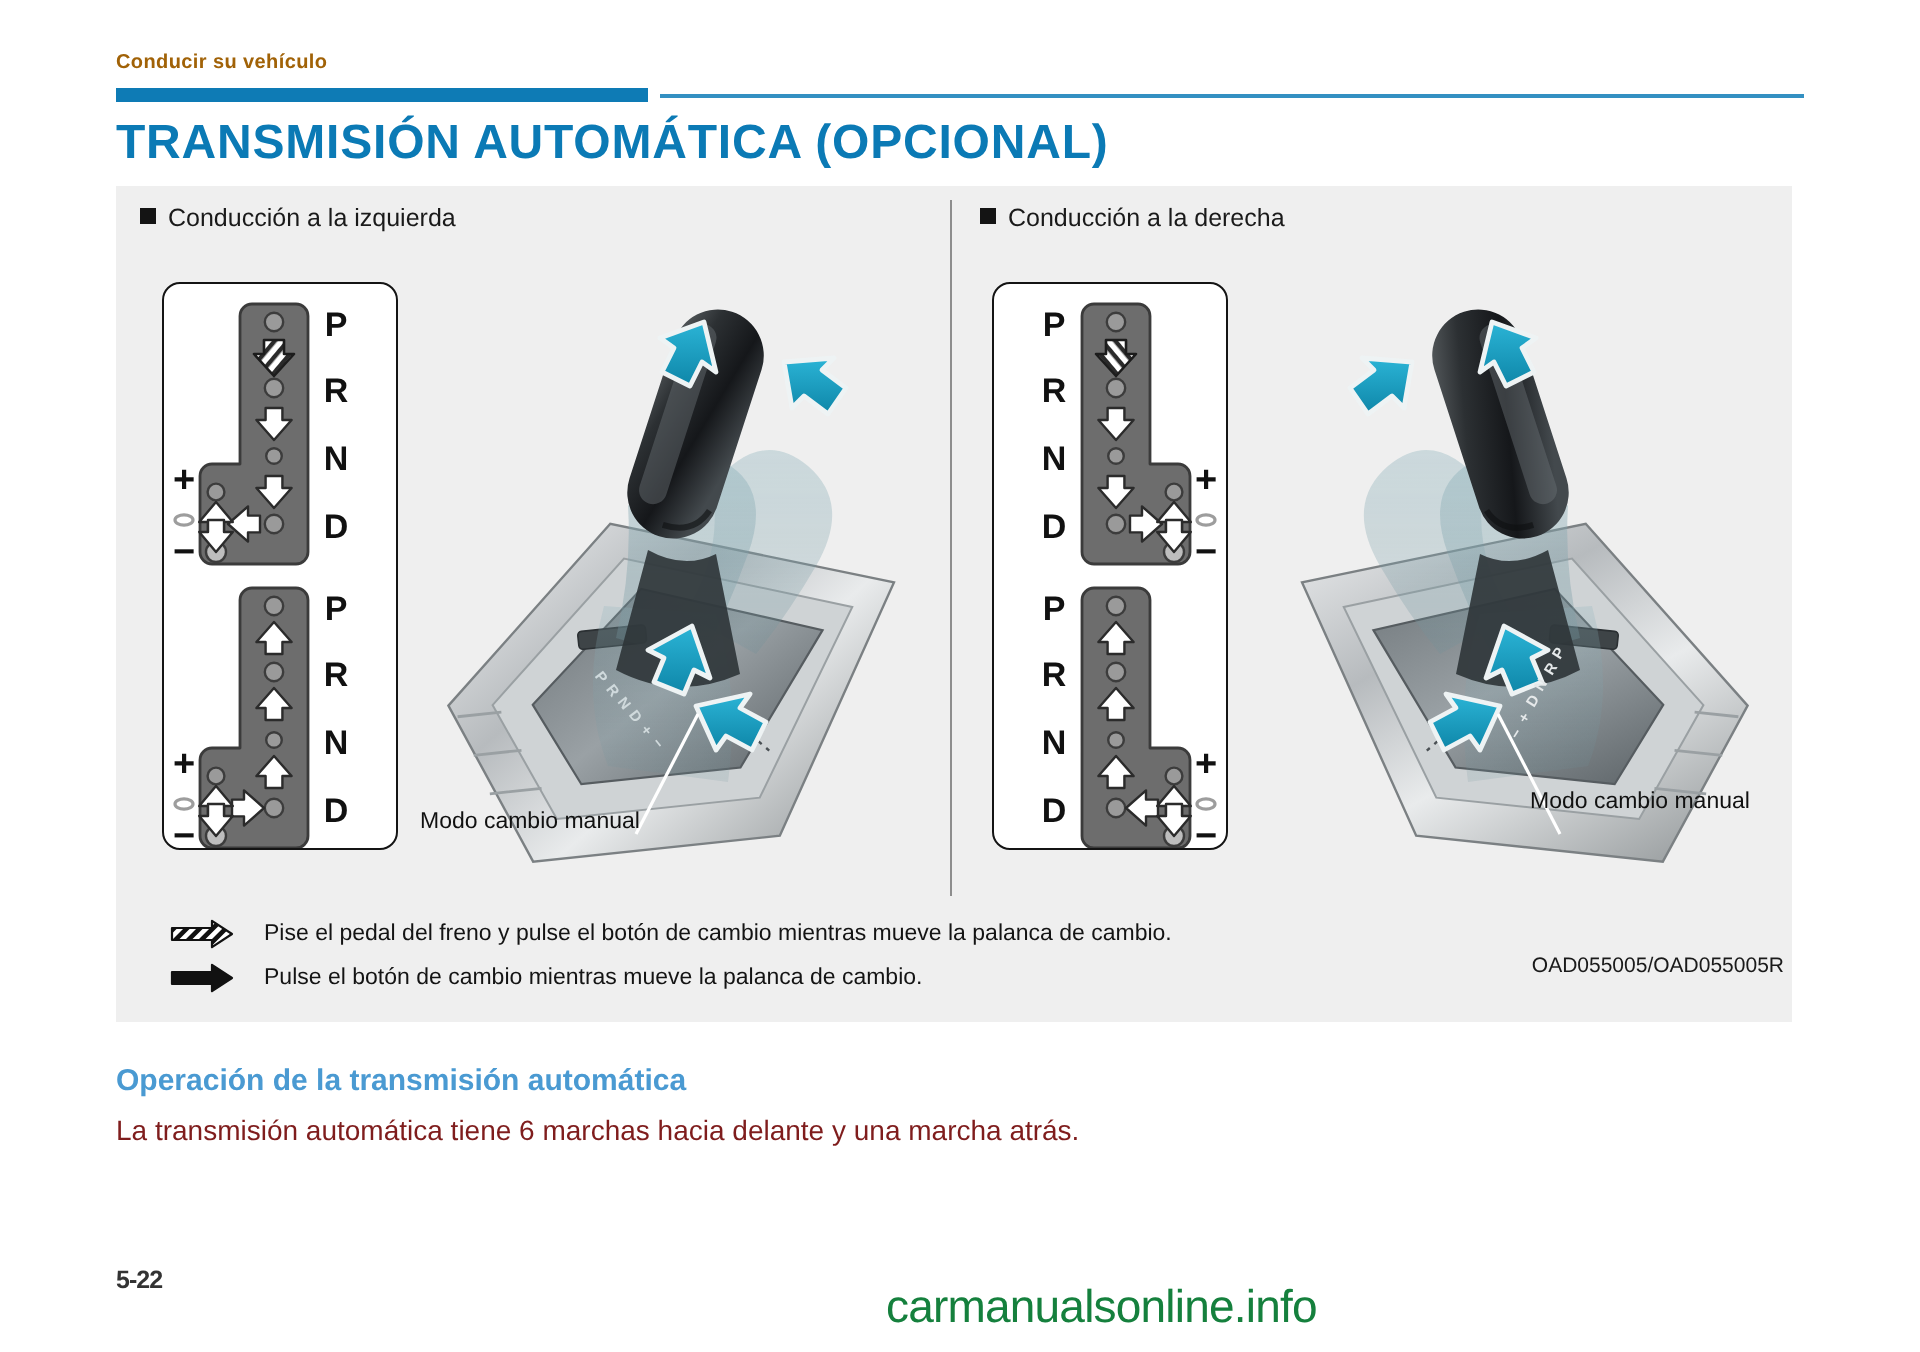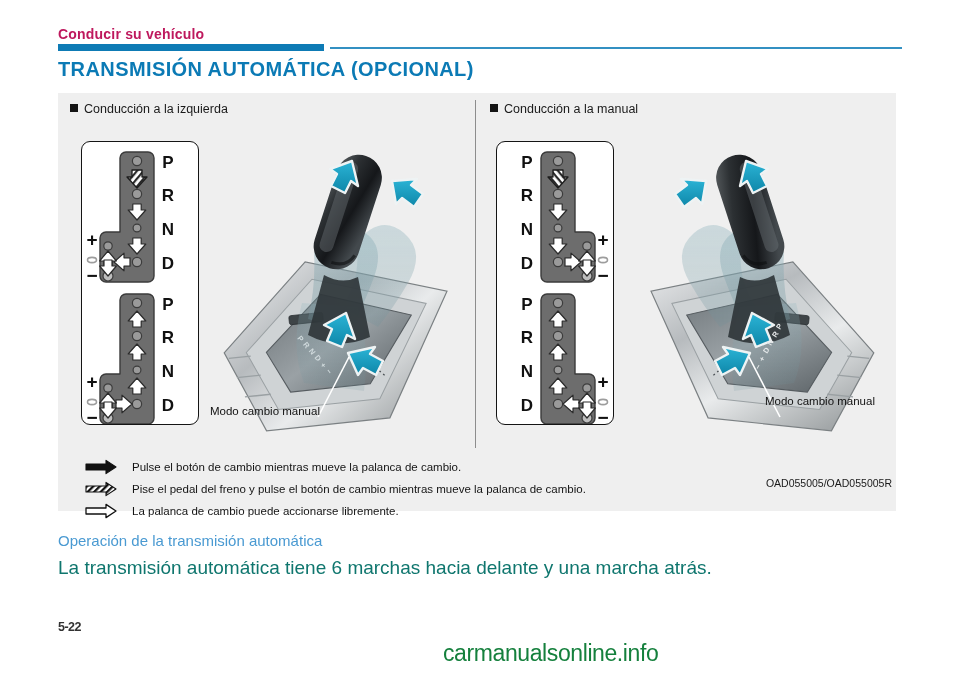--- a/index.html
+++ b/index.html
@@ -6,32 +6,32 @@
   body{
     width:960px;height:676px;background:#ffffff;
     font-family:"Liberation Sans", sans-serif;
     overflow:hidden;position:relative;
   }
   .page{position:absolute;inset:0;}
 
   
   .chapter-title{
     position:absolute;left:58px;top:26px;
-    font-size:14px;font-weight:700;color:#be185d;
+    font-size:10px;font-weight:700;color:#a16207;
     letter-spacing:.2px;
   }
   .rule-thick{
     position:absolute;left:58px;top:44px;width:266px;height:7px;background:#0e7bb5;
   }
   .rule-thin{
     position:absolute;left:330px;top:47px;width:572px;height:2px;background:#3390c2;
   }
   .section-title{
     position:absolute;left:58px;top:58px;
-    font-size:20px;font-weight:700;color:#0b7ab5;
+    font-size:24px;font-weight:700;color:#0b7ab5;
     letter-spacing:.4px;white-space:nowrap;
   }
 
   
   .figure{
     position:absolute;left:58px;top:93px;width:838px;height:418px;
     background:#efefef;
   }
   .col-head{
     position:absolute;font-size:12.5px;color:#1a1a1a;white-space:nowrap;
@@ -75,31 +75,31 @@
   }
   .legend-ico{width:40px;height:16px;flex:0 0 40px;margin-right:8px;}
   .legend-txt{font-size:11.5px;color:#141414;white-space:nowrap;}
 
   .fig-code{
     position:absolute;right:4px;top:384px;font-size:10.5px;color:#1a1a1a;
   }
 
   
   .sub-head{
-    position:absolute;left:58px;top:532px;font-size:15px;font-weight:400;color:#4a9ad2;
+    position:absolute;left:58px;top:532px;font-size:15px;font-weight:700;color:#4a9ad2;
   }
   .para{
-    position:absolute;left:58px;font-size:19px;color:#0f766e;white-space:nowrap;
+    position:absolute;left:58px;font-size:14px;color:#7f1d1d;white-space:nowrap;
   }
   .para1{top:557px;}
   .para2{top:581px;}
 
   
   .page-num{
-    position:absolute;left:58px;top:620px;font-size:12.5px;font-weight:700;color:#333;
+    position:absolute;left:58px;top:633px;font-size:12.5px;font-weight:700;color:#333;
     letter-spacing:-.5px;
   }
   .watermark{
     position:absolute;left:443px;top:640px;font-size:23px;color:#15803d;
     letter-spacing:-.4px;
   }
 </style>
 </head>
 <body>
 
@@ -109,21 +109,21 @@
   <div class="rule-thick"></div>
   <div class="rule-thin"></div>
   <div class="section-title">TRANSMISIÓN AUTOMÁTICA (OPCIONAL)</div>
 
   <div class="figure">
 
     <div class="col-head head-left">
       <span class="sq"></span><span>Conducción a la izquierda</span>
     </div>
     <div class="col-head head-right">
-      <span class="sq"></span><span>Conducción a la manual</span>
+      <span class="sq"></span><span>Conducción a la derecha</span>
     </div>
 
     <div class="divider"></div>
 
     <div class="pattern-card card-left">
       <div class="gate" style="left:0;top:0;">
         <svg width="116" height="282" viewBox="0 0 116 282">
           <defs>
             <pattern id="hatchL" width="5" height="5" patternTransform="rotate(40)" patternUnits="userSpaceOnUse">
               <rect width="5" height="5" fill="#ffffff"></rect>
@@ -443,49 +443,41 @@
         </g>
       </svg>
     </div>
     <div class="callout callout-right">Modo cambio manual</div>
 
     <div class="legend">
 
       <div class="legend-row">
         <span class="legend-ico">
           <svg width="40" height="16" viewBox="0 0 40 16">
-            <path d="M2 5 h20 v-3.6 l10 6.6 l-10 6.6 v-3.6 h-20 z" fill="#111" stroke="#111" stroke-width="1.1" stroke-linejoin="round"></path>
-          </svg>
-        </span>
-        <span class="legend-txt">Pulse el botón de cambio mientras mueve la palanca de cambio.</span>
-      </div>
-
-      <div class="legend-row">
-        <span class="legend-ico">
-          <svg width="40" height="16" viewBox="0 0 40 16">
             <defs>
               <pattern id="lgHatch" width="4.6" height="4.6" patternTransform="rotate(45)" patternUnits="userSpaceOnUse">
                 <rect width="4.6" height="4.6" fill="#ffffff"></rect>
                   <rect width="2.3" height="4.6" fill="#111"></rect>
               </pattern>
             </defs>
             <path d="M2 5 h20 v-3.6 l10 6.6 l-10 6.6 v-3.6 h-20 z" fill="url(#lgHatch)" stroke="#111" stroke-width="1.1" stroke-linejoin="round"></path>
           </svg>
         </span>
         <span class="legend-txt">Pise el pedal del freno y pulse el botón de cambio mientras mueve la palanca de cambio.</span>
       </div>
 
       <div class="legend-row">
         <span class="legend-ico">
           <svg width="40" height="16" viewBox="0 0 40 16">
-            <path d="M2 5 h20 v-3.6 l10 6.6 l-10 6.6 v-3.6 h-20 z" fill="#ffffff" stroke="#111" stroke-width="1.3" stroke-linejoin="round"></path>
+            <path d="M2 5 h20 v-3.6 l10 6.6 l-10 6.6 v-3.6 h-20 z" fill="#111" stroke="#111" stroke-width="1.1" stroke-linejoin="round"></path>
           </svg>
         </span>
-        <span class="legend-txt">La palanca de cambio puede accionarse libremente.</span>
+        <span class="legend-txt">Pulse el botón de cambio mientras mueve la palanca de cambio.</span>
       </div>
+
     </div>
 
     <div class="fig-code">OAD055005/OAD055005R</div>
   </div>
 
   <div class="sub-head">Operación de la transmisión automática</div>
   <div class="para para1">La transmisión automática tiene 6 marchas hacia delante y una marcha atrás.</div>
 
   <div class="page-num">5-22</div>
   <div class="watermark">carmanualsonline.info</div>

